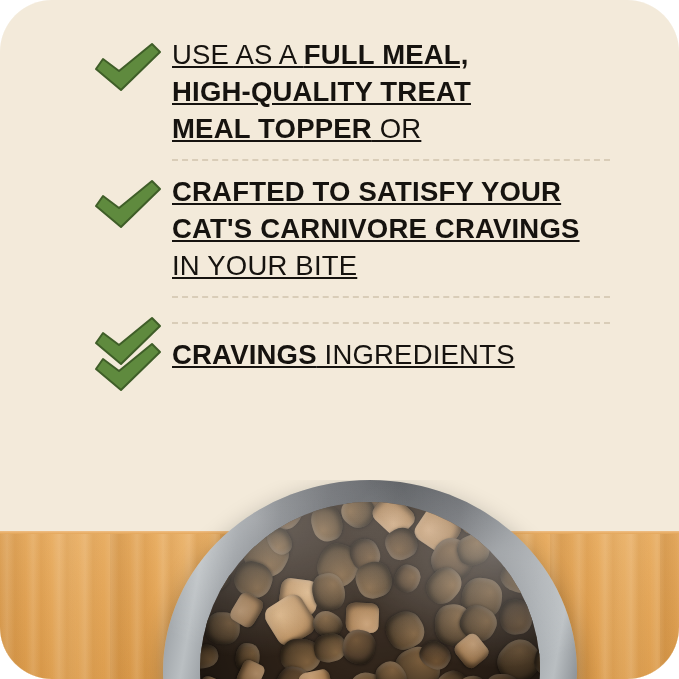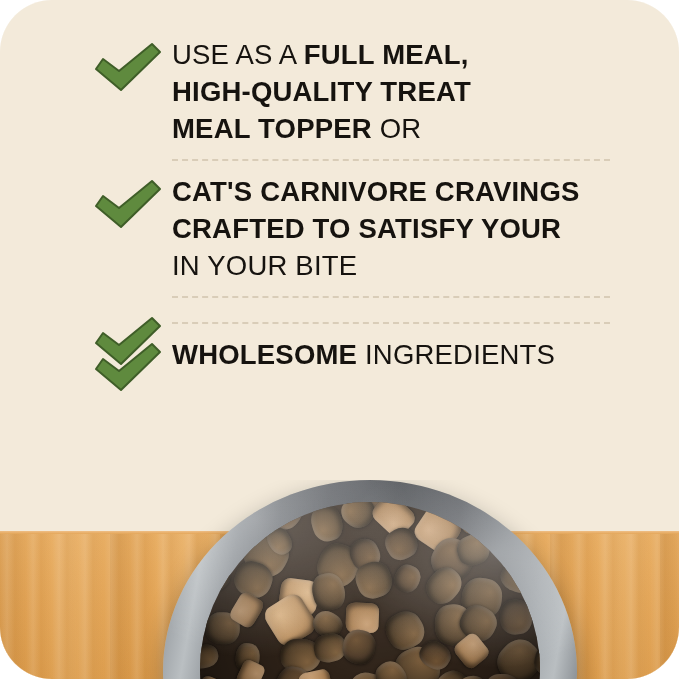--- a/index.html
+++ b/index.html
@@ -15,21 +15,21 @@
             box-sizing:border-box;padding:22px 0 0 0;}
 
   .bullet{position:relative;display:flex;align-items:flex-start;
           padding-left:92px;padding-right:60px;}
 
   .check{position:absolute;left:92px;top:2px;width:72px;height:60px;}
   .check svg{display:block;width:72px;height:60px;}
 
   .btext{margin-left:80px;color:#16130F;letter-spacing:.2px;}
   .line{display:block;white-space:nowrap;font-size:27.5px;line-height:37px;
-        font-weight:400;font-stretch:condensed;}
+        font-weight:400;font-stretch:condensed;text-decoration:underline;}
   .b{font-weight:700;}
 
   .divider{height:0;border-top:2px dashed #D9CDB8;margin:12px 0 12px 172px;width:438px;}
 
   .sp1{height:14px}
 
   
   .photo{position:absolute;left:0;top:531px;width:679px;height:148px;overflow:hidden;
          background:#E3A557;}
   
@@ -121,22 +121,22 @@
 
     <div class="divider"></div>
 
     <div class="bullet">
       <span class="check">
         <svg viewBox="0 0 72 60" aria-hidden="true">
           <path d="M4 31 L11 21 L27 33 L60 6 L68 14 L29 52 Z" fill="#5F8A3E" stroke="#3F5E28" stroke-width="2" stroke-linejoin="round"></path>
         </svg>
       </span>
       <div class="btext">
+        <span class="line"><span class="b">CRAFTED TO SATISFY YOUR</span></span>
         <span class="line"><span class="b">CAT'S CARNIVORE CRAVINGS</span></span>
-        <span class="line"><span class="b">CRAFTED TO SATISFY YOUR</span></span>
         <span class="line"><span>IN YOUR BITE</span></span>
       </div>
     </div>
 
     <div class="divider"></div>
 
     <div class="bullet">
       <span class="check">
         <svg viewBox="0 0 72 60" aria-hidden="true">
           <path d="M4 31 L11 21 L27 33 L60 6 L68 14 L29 52 Z" fill="#5F8A3E" stroke="#3F5E28" stroke-width="2" stroke-linejoin="round"></path>
@@ -148,21 +148,21 @@
 
     <div class="divider"></div>
 
     <div class="bullet">
       <span class="check">
         <svg viewBox="0 0 72 60" aria-hidden="true">
           <path d="M4 31 L11 21 L27 33 L60 6 L68 14 L29 52 Z" fill="#5F8A3E" stroke="#3F5E28" stroke-width="2" stroke-linejoin="round"></path>
         </svg>
       </span>
       <div class="btext">
-        <span class="line"><span class="b">WHOLESOME</span><span> INGREDIENTS</span></span>
+        <span class="line"><span class="b">CRAVINGS</span><span> INGREDIENTS</span></span>
       </div>
     </div>
 
   </section>
 
   <section class="photo">
     <div class="wood"></div>
     <div class="woodtop"></div>
   </section>
 

